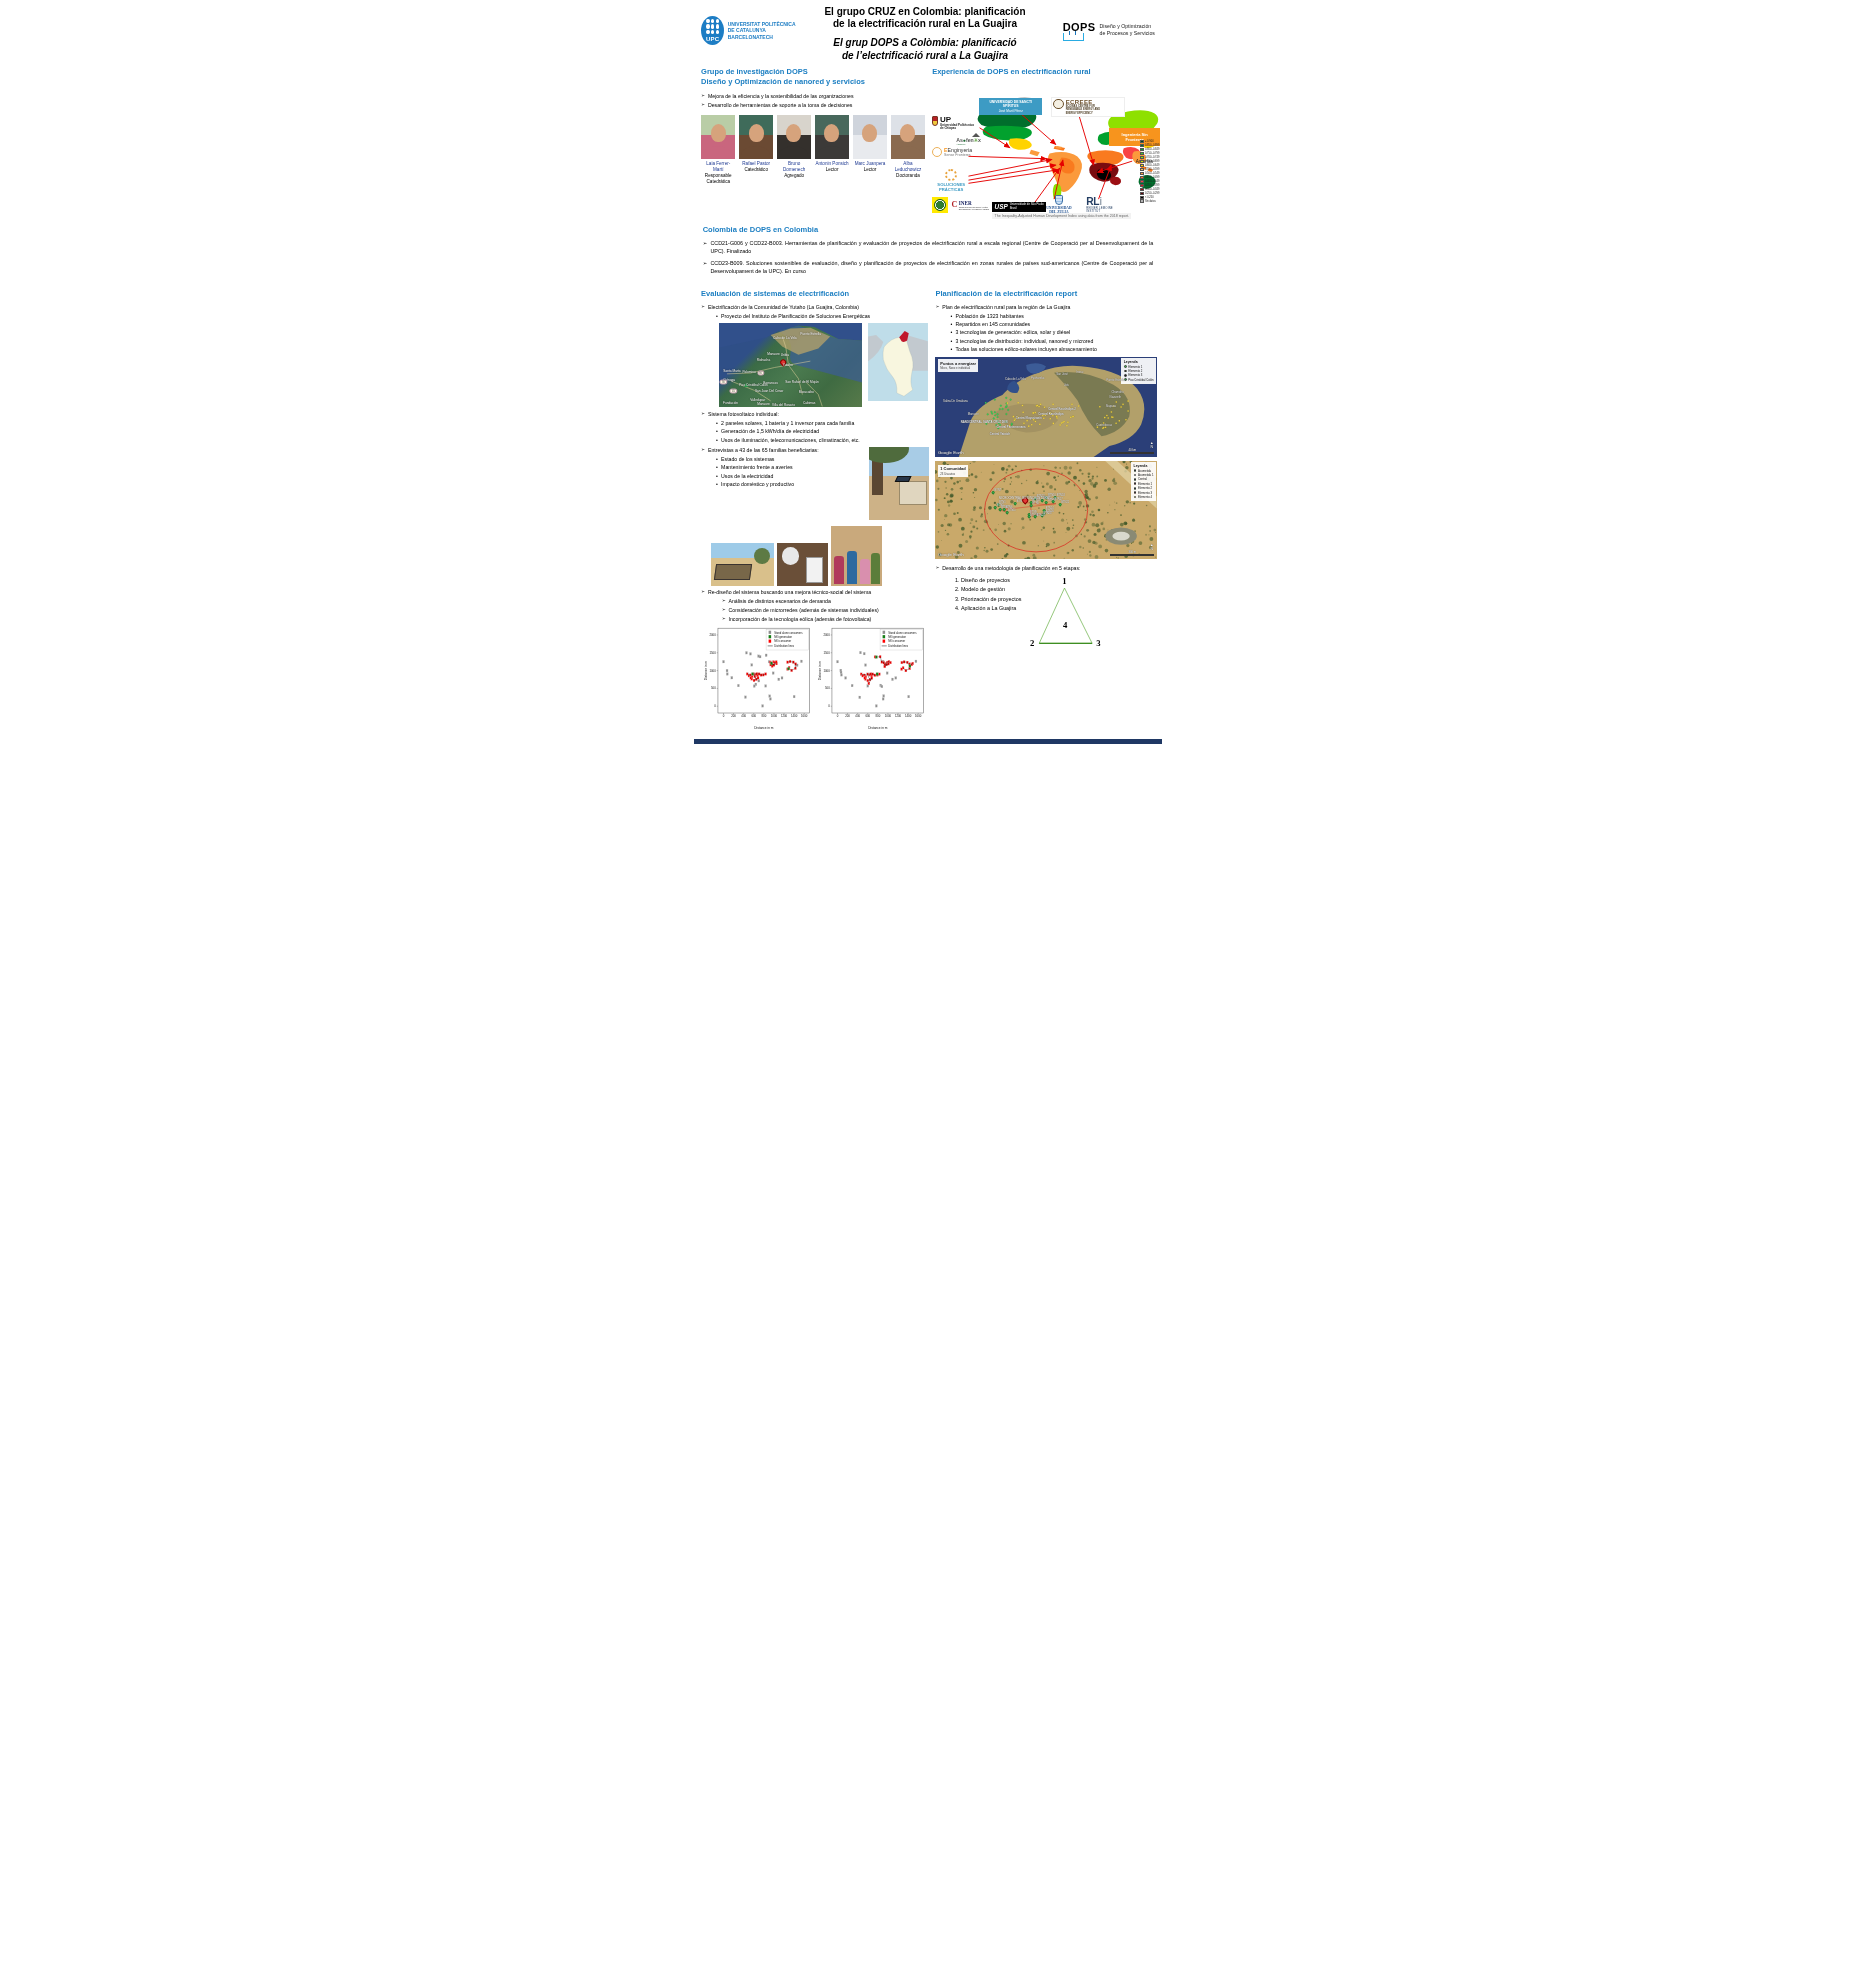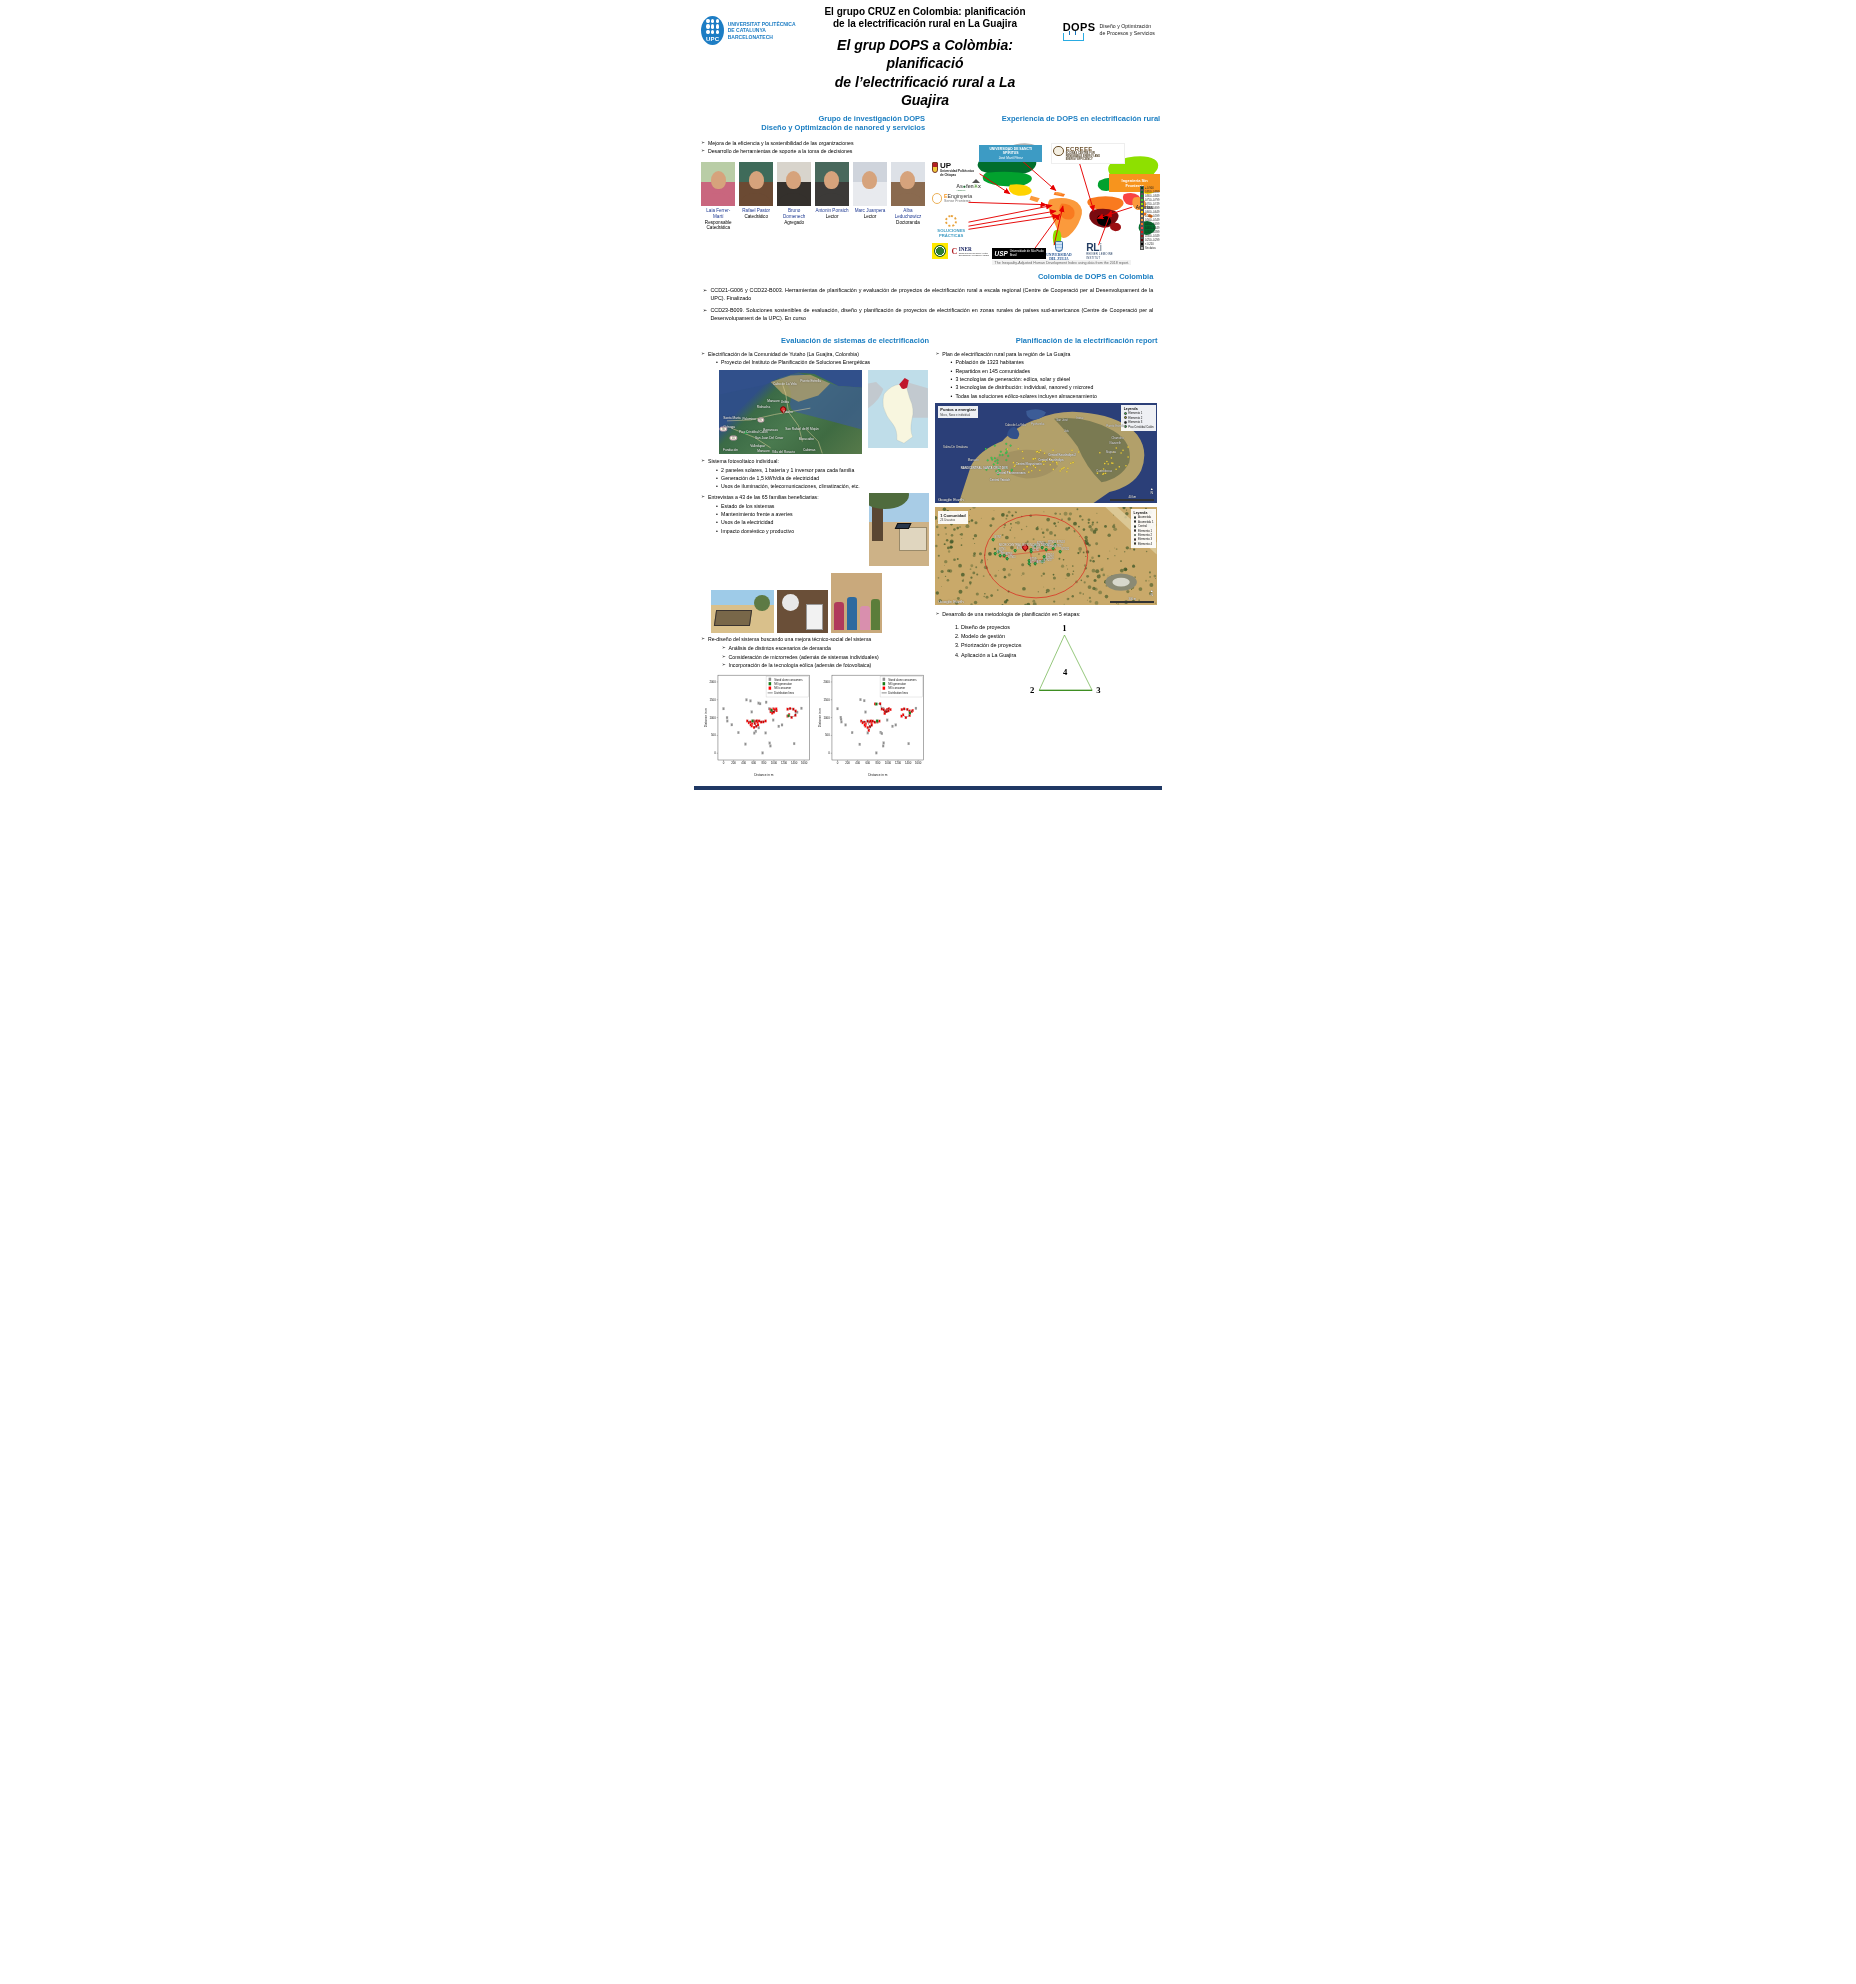--- a/index.html
+++ b/index.html
@@ -9,31 +9,31 @@
   
   .header { display: grid; grid-template-columns: 113px 1fr 119px; align-items: start; padding: 5.6px 7.1px 2.4px 7.1px; }
   .upc-logo { display: flex; gap: 3.6px; align-items: center; margin-top: 10.3px; }
   .upc-ellipse { width: 23px; height: 29px; background: #1d7dc4; border-radius: 50%; display: flex; flex-direction: column; align-items: center; justify-content: center; flex: 0 0 auto; }
   .upc-dots { display: grid; grid-template-columns: repeat(3, 3.6px); grid-gap: 1.2px; margin-bottom: 1.6px; }
   .upc-dots span { width: 3.6px; height: 4.4px; background: #fff; border-radius: 50%; }
   .upc-acronym { color: #fff; font-weight: bold; font-size: 6px; letter-spacing: 0.2px; }
   .upc-text { color: #1d7dc4; font-weight: bold; font-size: 5px; line-height: 1.25; }
   .titles { text-align: center; }
   .title-es { font-size: 10px; font-weight: bold; line-height: 1.25; }
-  .title-ca { font-size: 14px; font-weight: bold; font-style: italic; line-height: 1.3; margin-top: 5.6px; }
+  .title-ca { font-size: 10px; font-weight: bold; font-style: italic; line-height: 1.3; margin-top: 5.6px; }
   .dops-logo { display: flex; gap: 4px; justify-content: flex-end; align-items: flex-start; margin-top: 16px; }
   .dops-mark { text-align: right; }
   .dops-acronym { font-size: 11px; font-weight: bold; letter-spacing: 0.4px; line-height: 1; }
   .dops-bracket { width: 21.4px; height: 8px; border-left: 1.6px solid #29abe2; border-bottom: 1.6px solid #29abe2; border-right: 1.6px solid #29abe2; position: relative; margin-top: 0.8px; }
   .dops-bracket i { position: absolute; top: -2.4px; width: 1.6px; height: 4px; background: #1b75bb; }
   .dops-bracket i:nth-child(1) { left: 4.8px; } .dops-bracket i:nth-child(2) { left: 11px; }
   .dops-desc { font-size: 5.2px; color: #222; line-height: 1.3; margin-top: 1.6px; }
 
   
-  .h-blue { color: #1b7ec2; font-weight: bold; text-align: right; font-size: 7.5px; line-height: 1.3; }
+  .h-blue { color: #1b7ec2; font-weight: bold; text-align: left; font-size: 7.5px; line-height: 1.3; }
   .arrow-li { display: flex; gap: 2.8px; margin: 2px 0; line-height: 1.3; }
   .arrow-li .am { flex: 0 0 auto; font-size: 4.8px; }
   .dot-li { display: flex; gap: 3.2px; margin: 1.6px 0 1.6px 15px; line-height: 1.3; }
   .dot-li .dm { flex: 0 0 auto; }
   .just { text-align: justify; }
 
   
   .row2 { display: grid; grid-template-columns: 224px 1fr; gap: 7.1px; padding: 2.4px 7.1px 0 7.1px; }
   .members { display: flex; gap: 3.6px; margin-top: 7.1px; justify-content: space-between; }
   .member { width: 35px; text-align: center; }

